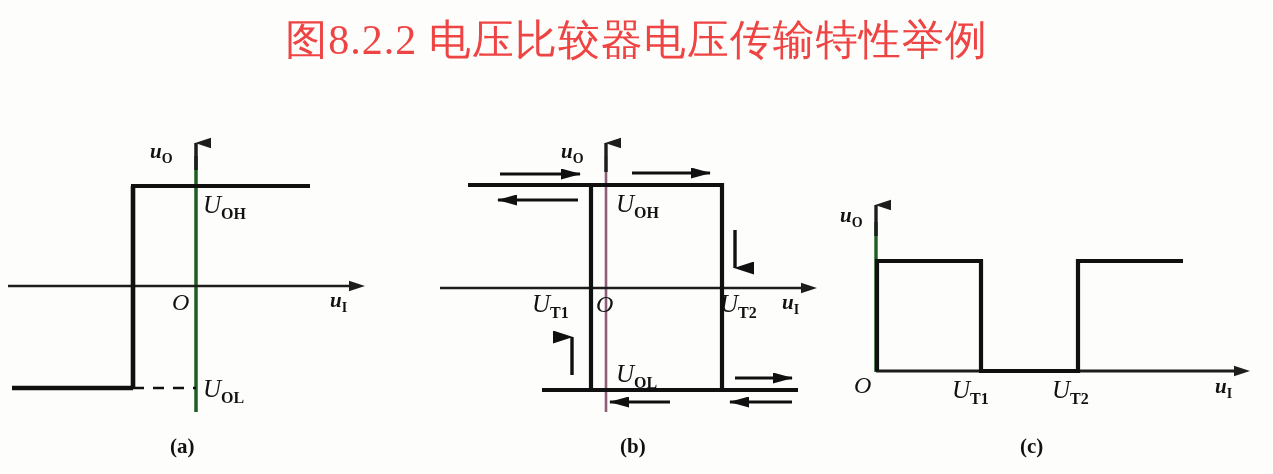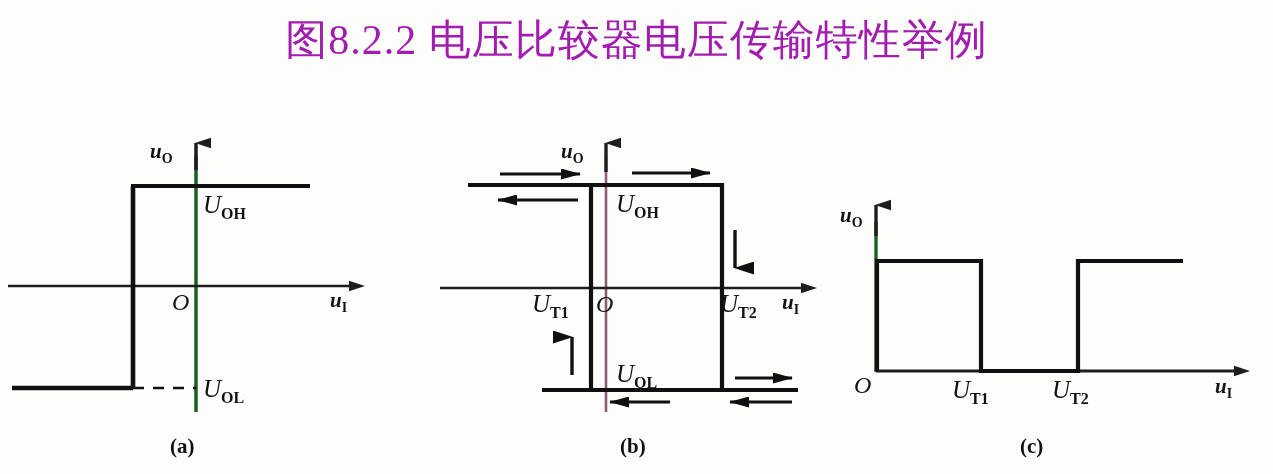--- a/index.html
+++ b/index.html
@@ -23,21 +23,21 @@
   }
   #figure-title {
     position: absolute;
     left: 0;
     top: 14px;
     width: 1273px;
     text-align: center;
     font-family: "Liberation Serif", "DejaVu Serif", serif;
     font-size: 42px;
     line-height: 52px;
-    color: #a21caf;
+    color: #ef4444;
     letter-spacing: 1px;
     white-space: nowrap;
   }
   .diagram {
     position: absolute;
     top: 0;
     height: 474px;
   }
   .diagram svg {
     display: block;

